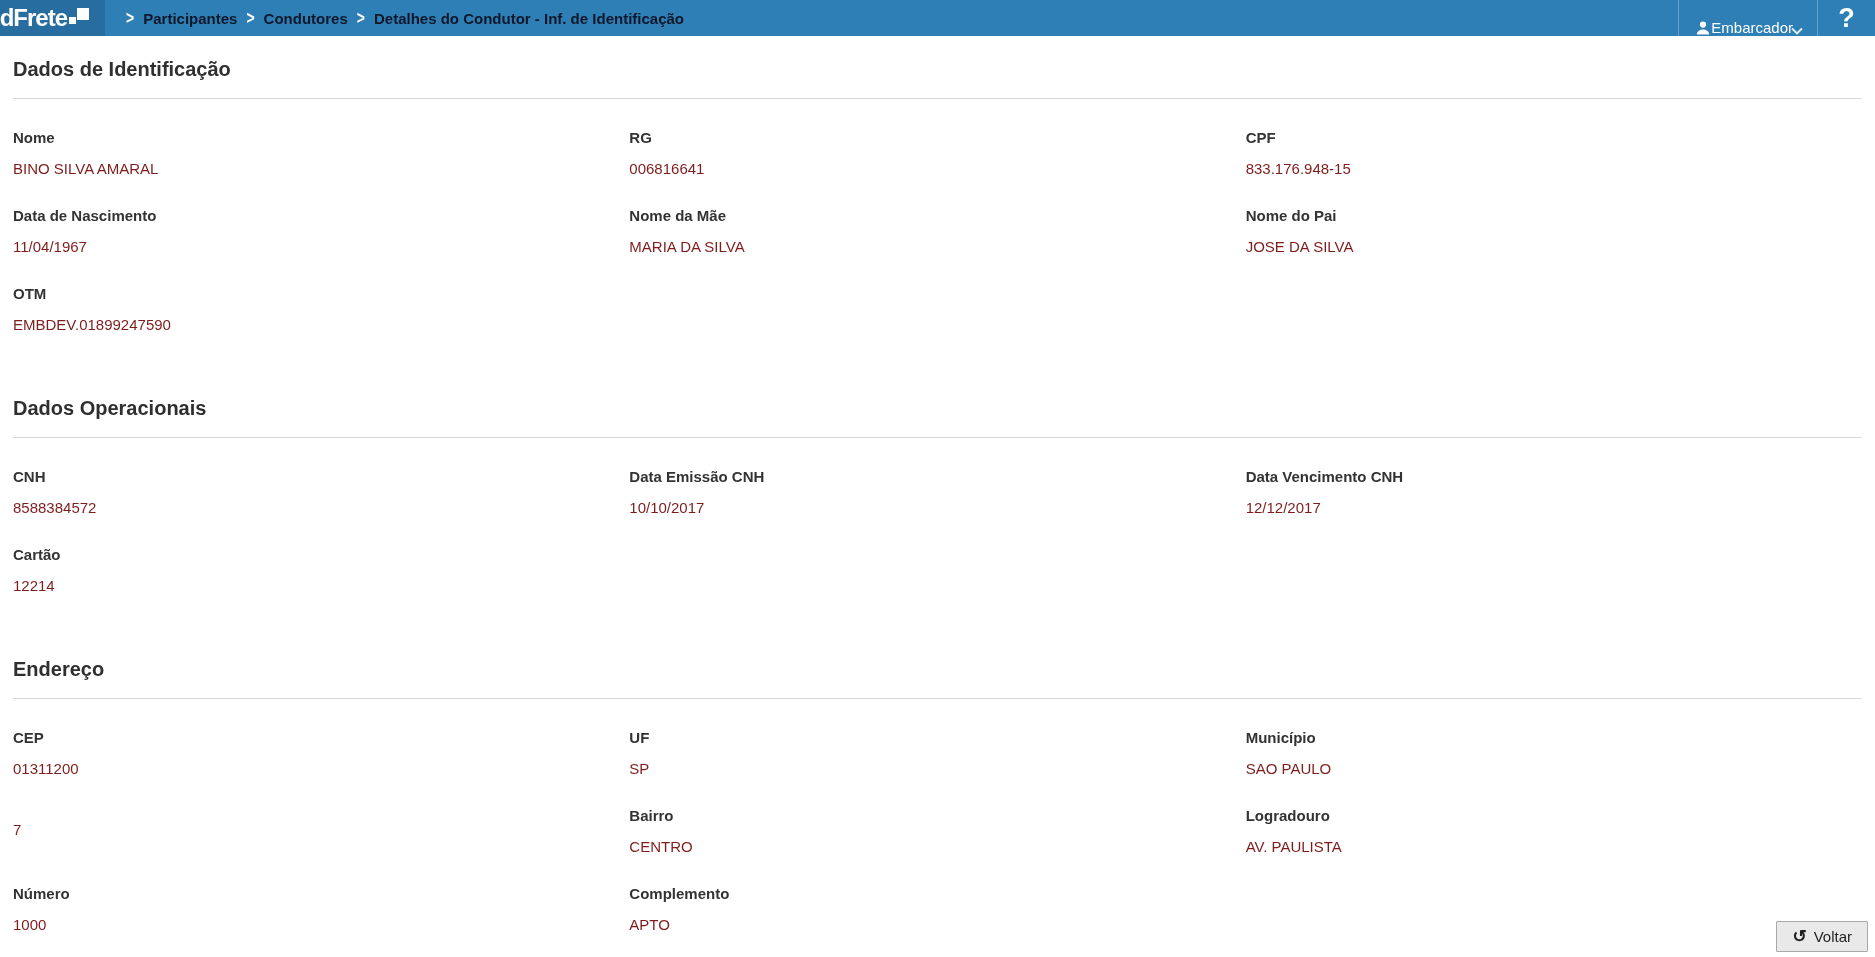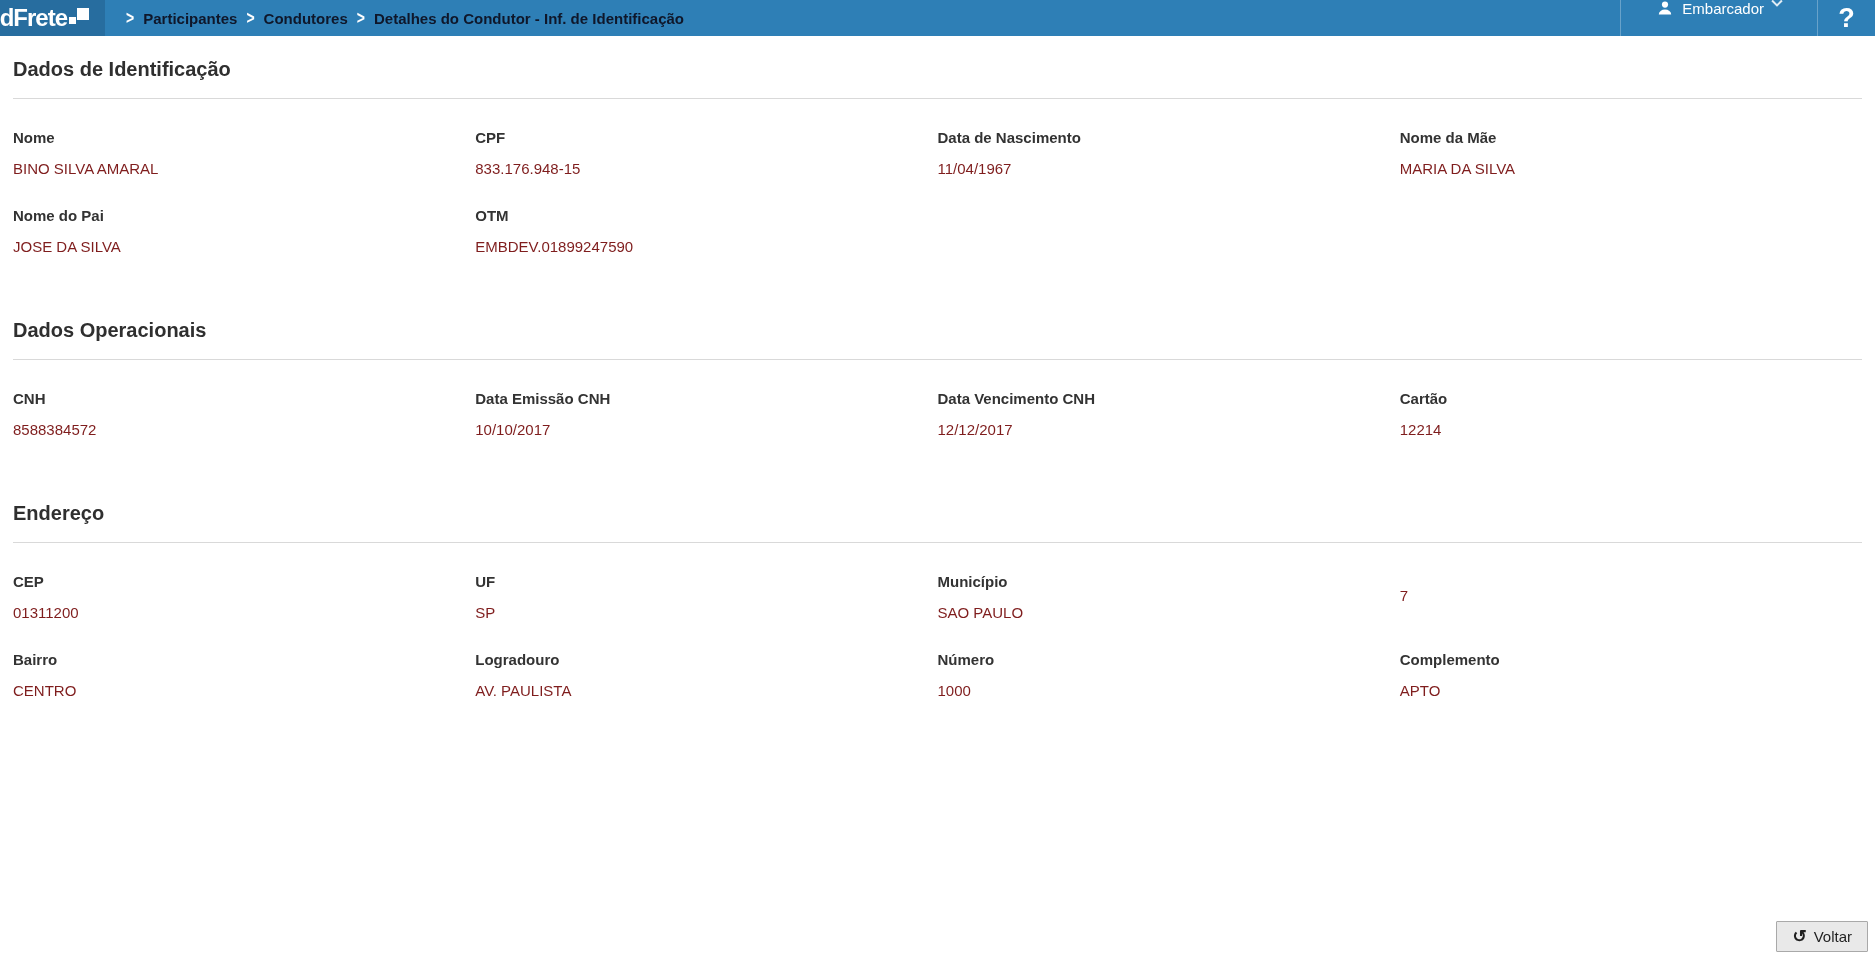--- a/index.html
+++ b/index.html
@@ -25,42 +25,42 @@
   .logo-mark { position:relative; width:20px; height:22px; margin-left:2px; }
   .logo-mark .sq-big { position:absolute; top:1px; right:0; width:12px; height:12px; background:#fff; }
   .logo-mark .sq-small { position:absolute; top:10px; left:0; width:7px; height:7px; background:#fff; }
 
   .breadcrumb { display:flex; align-items:center; margin-left:12px; font-size:15px; font-weight:bold; }
   .crumb-sep { margin:0 9px; font-weight:bold; font-size:14px; color:#fff; transform:scaleY(1.25); display:inline-block; }
   .crumb { color:#0f172a; white-space:nowrap; }
 
   .topbar-right { margin-left:auto; display:flex; align-items:stretch; height:100%; }
   .user-menu {
-    display:flex; align-items:flex-start; gap:9px; padding:0 36px;
+    display:flex; align-items:flex-end; padding:0 16px;
     border-left:1px solid rgba(255,255,255,.28); cursor:pointer; font-size:15px;
   }
   .caret-down {
     width:8px; height:8px; border-right:2px solid rgba(255,255,255,.85);
     border-bottom:2px solid rgba(255,255,255,.85);
     transform:rotate(45deg) translate(-2px,-2px); display:inline-block;
   }
   .help-btn {
     width:58px; display:flex; align-items:center; justify-content:center;
     border-left:1px solid rgba(255,255,255,.28);
     font-size:27px; font-weight:bold; cursor:pointer;
   }
 
   
   .main { padding:22px 13px 0 13px; }
   .section-title {
     font-size:20px; font-weight:600; color:#2f2f2f;
     padding-bottom:17px; border-bottom:1px solid #d9d9d9;
   }
   .section + .section .section-title { margin-top:64px; }
-  .fields-grid { display:grid; grid-template-columns:1fr 1fr 1fr 1fr; }
+  .fields-grid { display:grid; grid-template-columns:1fr 1fr 1fr; }
   .field { margin-top:30px; }
   .field-label { font-size:15px; font-weight:600; color:#333333; }
   .field-value { margin-top:14px; font-size:15px; color:#7f1d1d; }
 
   
   .back-button {
     position:absolute; right:7px; bottom:5px; height:31px;
     display:flex; align-items:center; gap:7px; padding:0 15px;
     background:#e9e9e9; border:1px solid #a9a9a9; border-radius:1px;
     font-family:"Liberation Sans", sans-serif;
@@ -109,20 +109,24 @@
   <div class="main">
 
     <div class="section">
       <div class="section-title">Dados de Identificação</div>
       <div class="fields-grid">
         <div class="field">
           <div class="field-label">Nome</div>
           <div class="field-value">BINO SILVA AMARAL</div>
         </div>
         <div class="field">
+          <div class="field-label">RG</div>
+          <div class="field-value">006816641</div>
+        </div>
+        <div class="field">
           <div class="field-label">CPF</div>
           <div class="field-value">833.176.948-15</div>
         </div>
         <div class="field">
           <div class="field-label">Data de Nascimento</div>
           <div class="field-value">11/04/1967</div>
         </div>
         <div class="field">
           <div class="field-label">Nome da Mãe</div>
           <div class="field-value">MARIA DA SILVA</div>

